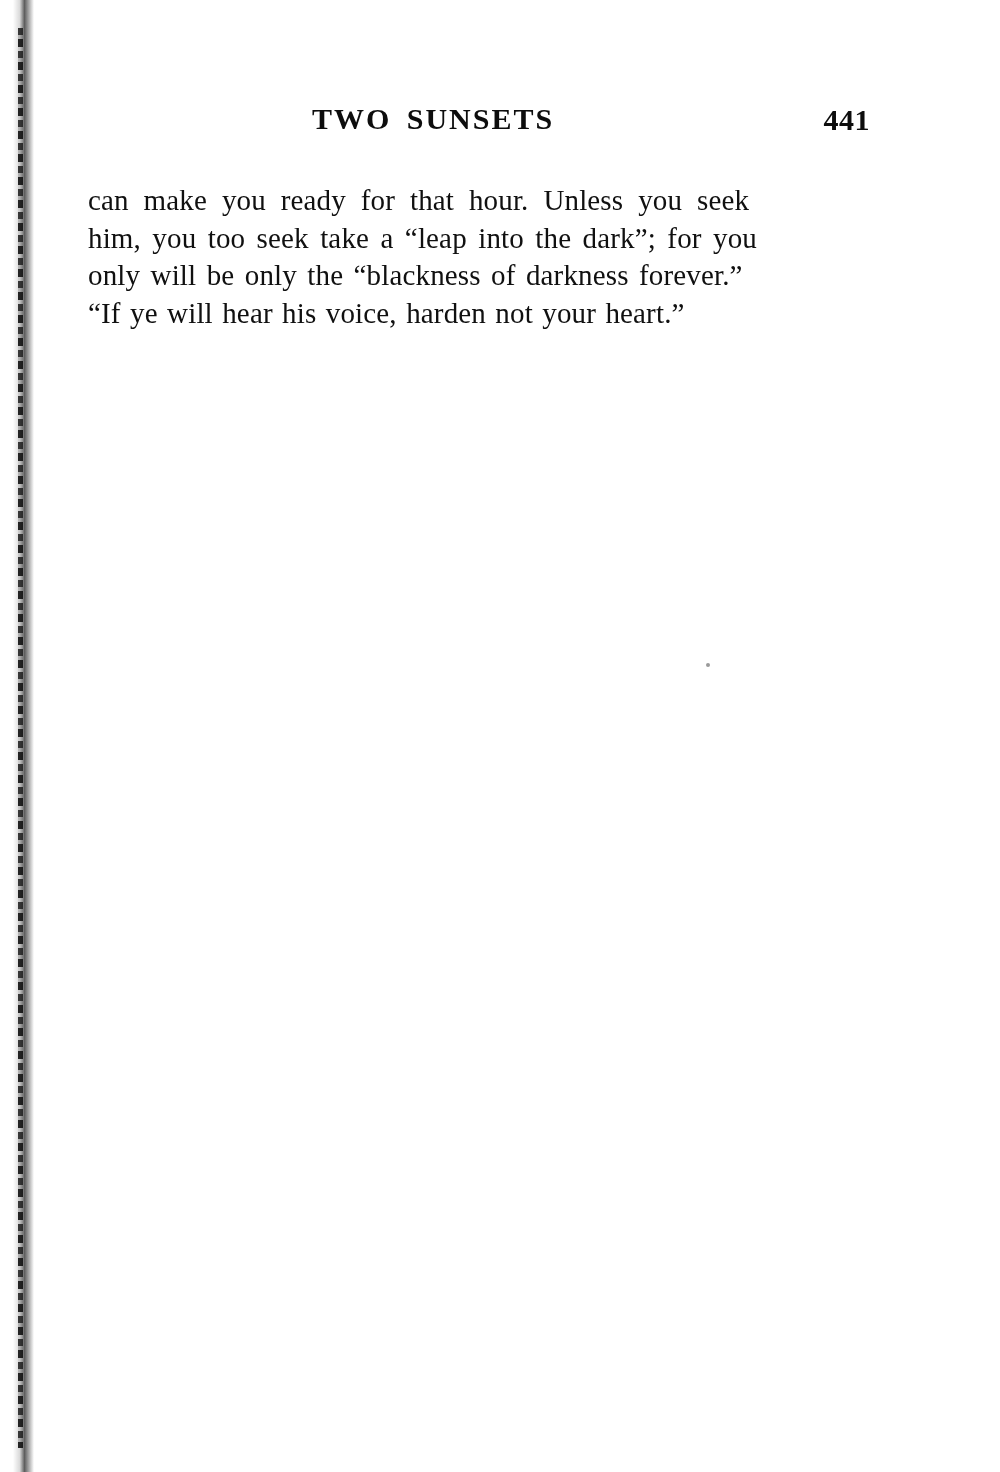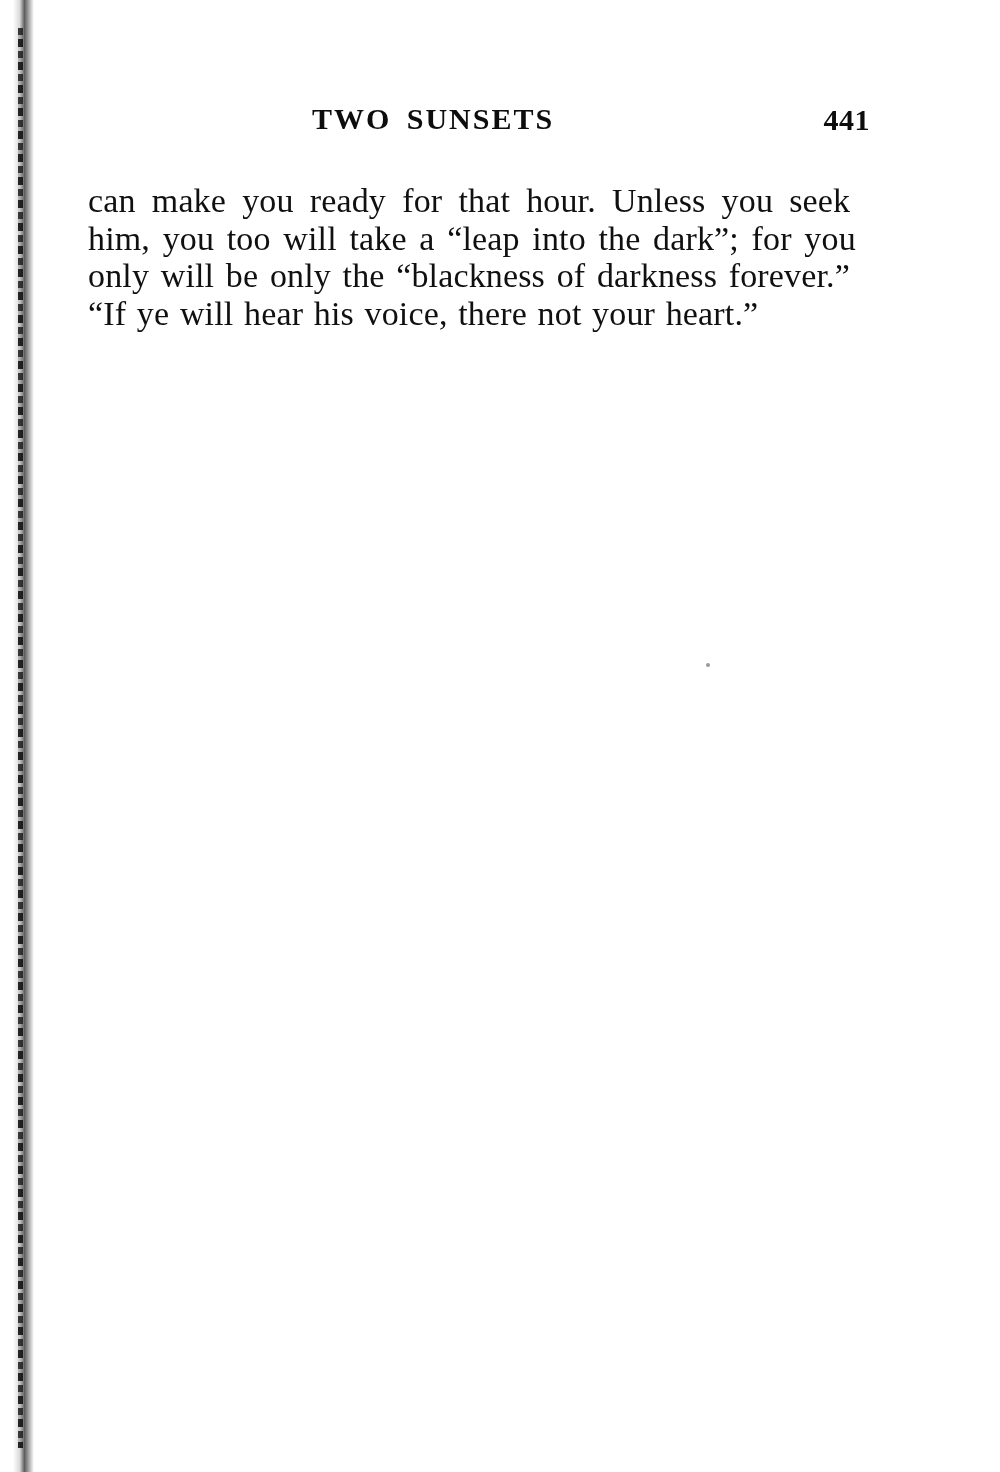--- a/index.html
+++ b/index.html
@@ -88,21 +88,21 @@
     font-family: "Liberation Serif", serif;
   }
 
   .body-text {
     position: absolute;
     left: 88px;
     top: 182px;
     width: 778px;
   }
   .line {
-    font-size: 34px;
+    font-size: 29px;
     line-height: 37.5px;
     font-family: "Liberation Serif", serif;
     white-space: nowrap;
     letter-spacing: 0.15px;
     color: #101010;
   }
   .line.justified {
     
     word-spacing: 4.5px;
   }
@@ -129,20 +129,20 @@
 
   <div class="page-edge"></div>
 
   <div class="header">
     <div class="running-title">TWO SUNSETS</div>
     <div class="folio">441</div>
   </div>
 
   <div class="body-text">
     <div class="line justified l1">can make you ready for that hour.  Unless you seek</div>
-    <div class="line justified l2">him, you too will take a “leap into the dark”; for you</div>
+    <div class="line justified l2">him, you too seek take a “leap into the dark”; for you</div>
     <div class="line justified l3">only will be only the “blackness of darkness forever.”</div>
-    <div class="line l4">“If ye will hear his voice, there not your heart.”</div>
+    <div class="line l4">“If ye will hear his voice, harden not your heart.”</div>
   </div>
 
   <div class="speck"></div>
 
 </div>
 
 </body></html>

